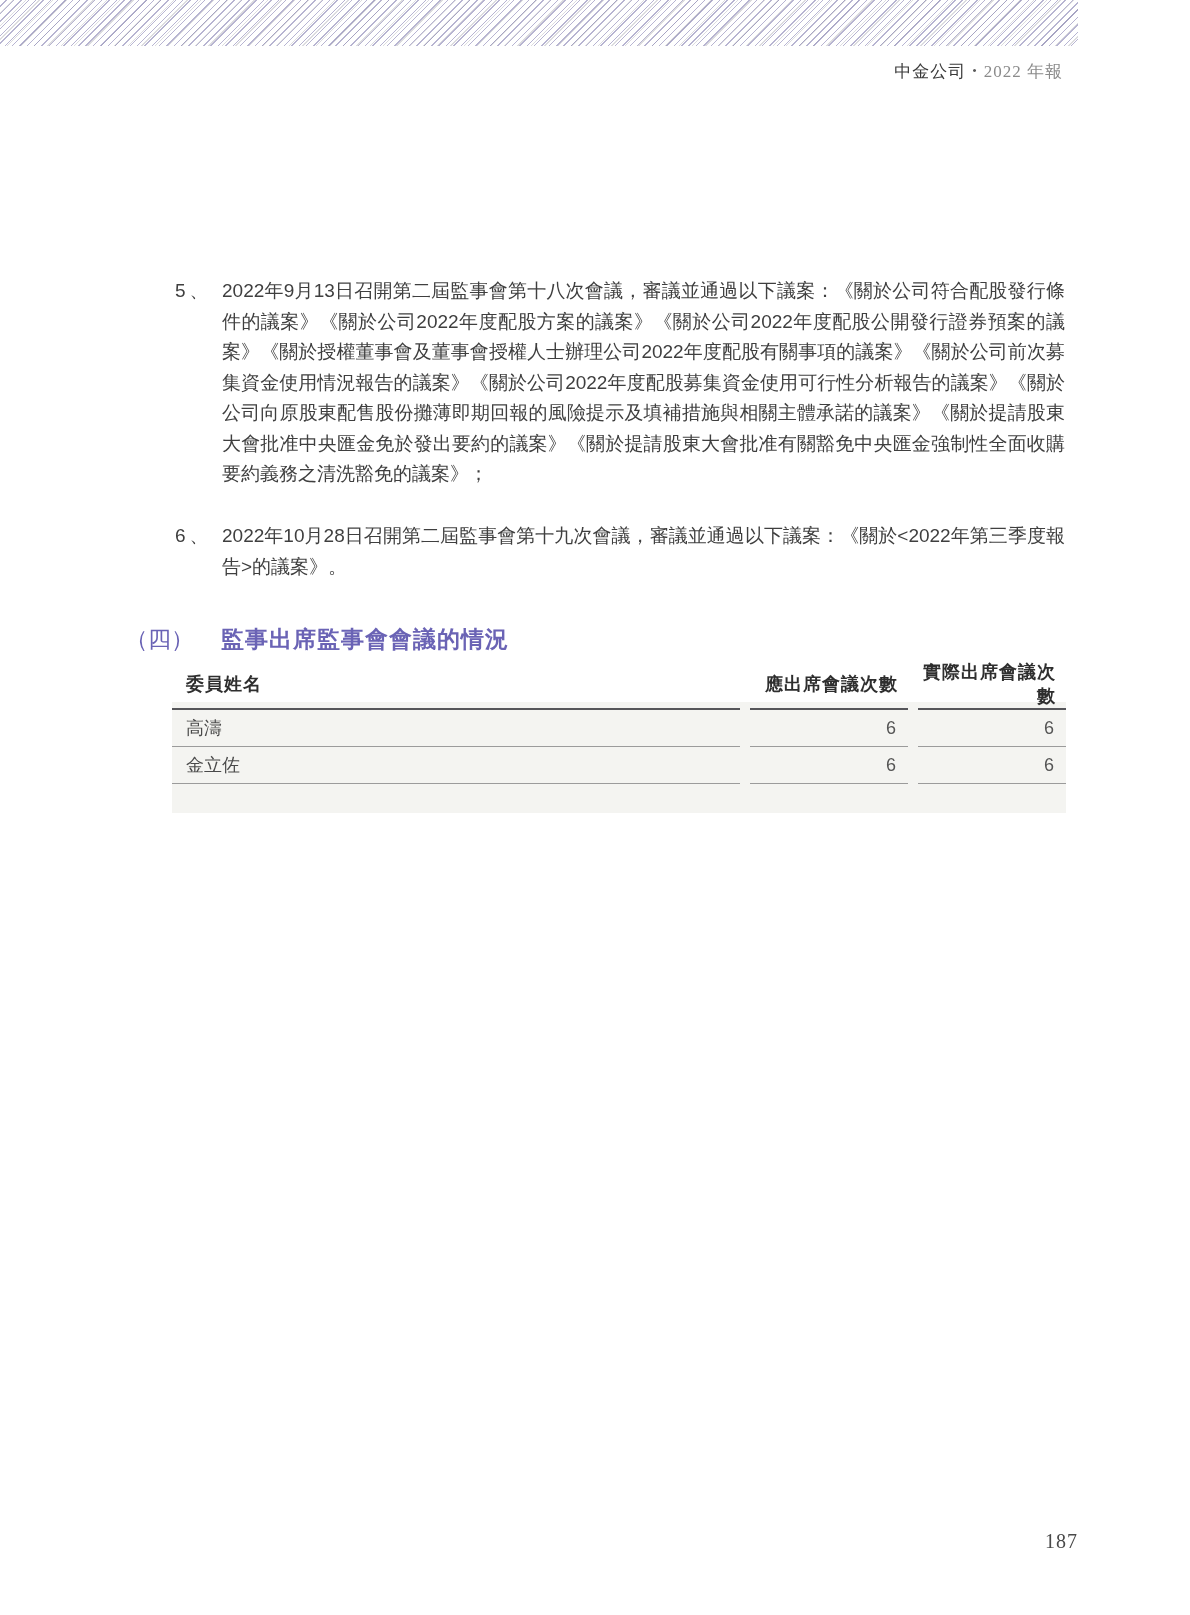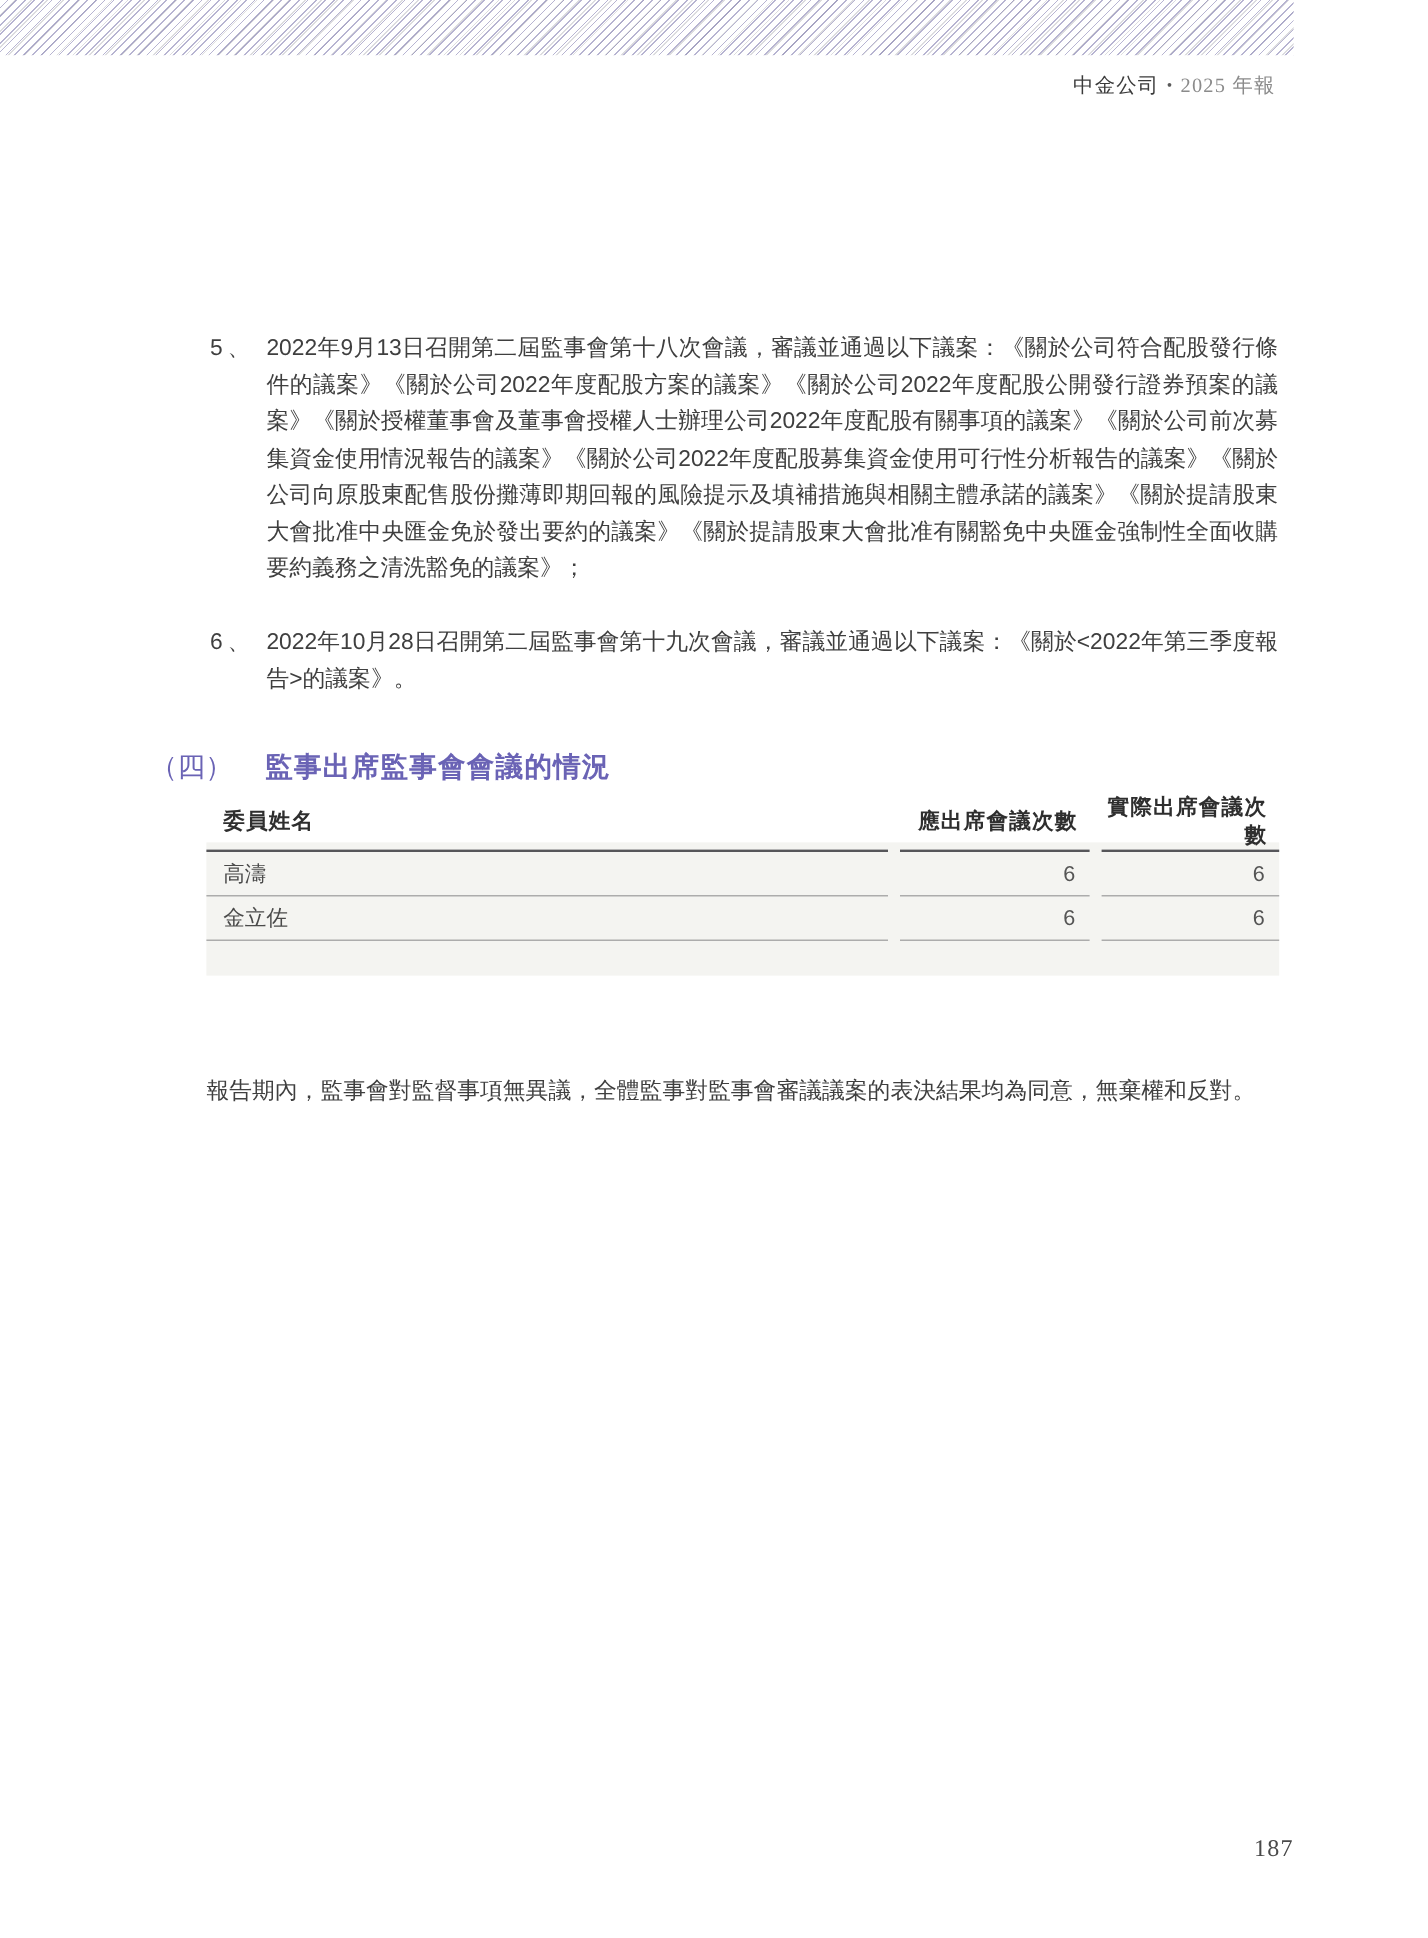--- a/index.html
+++ b/index.html
@@ -151,21 +151,21 @@
   }
 </style>
 </head>
 <body>
 
 <div class="page">
 
   <div class="hatch-band"></div>
 
   <div class="doc-header">
-    <span>中金公司</span><span class="bullet">•</span><span class="edition">2025 年報</span>
+    <span>中金公司</span><span class="bullet">•</span><span class="edition">2022 年報</span>
   </div>
 
   <div class="list-item item-5">
     <span class="num">5、</span>
     <div class="body">2022年9月13日召開第二屆監事會第十八次會議，審議並通過以下議案：《關於公司符合配股發行條件的議案》《關於公司2022年度配股方案的議案》《關於公司2022年度配股公開發行證券預案的議案》《關於授權董事會及董事會授權人士辦理公司2022年度配股有關事項的議案》《關於公司前次募集資金使用情況報告的議案》《關於公司2022年度配股募集資金使用可行性分析報告的議案》《關於公司向原股東配售股份攤薄即期回報的風險提示及填補措施與相關主體承諾的議案》《關於提請股東大會批准中央匯金免於發出要約的議案》《關於提請股東大會批准有關豁免中央匯金強制性全面收購要約義務之清洗豁免的議案》；</div>
   </div>
 
   <div class="list-item item-6">
     <span class="num">6、</span>
     <div class="body">2022年10月28日召開第二屆監事會第十九次會議，審議並通過以下議案：《關於&lt;2022年第三季度報告&gt;的議案》。</div>
@@ -199,17 +199,16 @@
         <tr>
           <td class="name">金立佐</td>
           <td class="numcell">6</td>
           <td class="numcell">6</td>
         </tr>
       </tbody>
     </table>
   </div>
 
 
-  <div class="sec-body">報告期內，監事會對監督事項無異議，全體監事對監事會審議議案的表決結果均為同意，無棄權和反對。</div>
 
   <div class="page-number">187</div>
 
 </div>
 
 </body></html>

